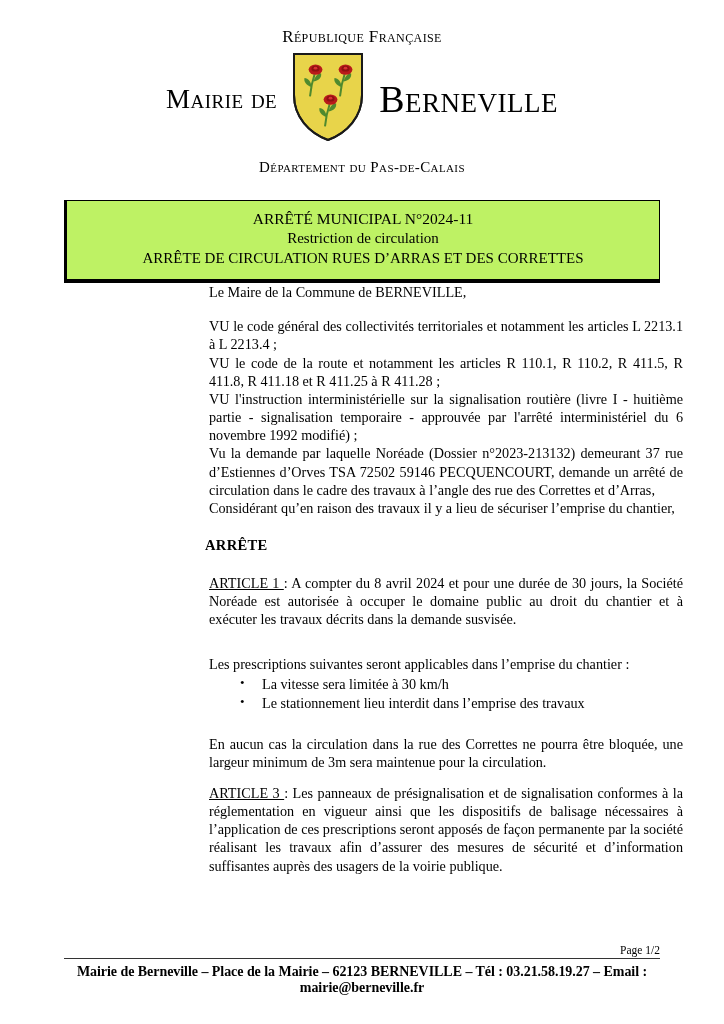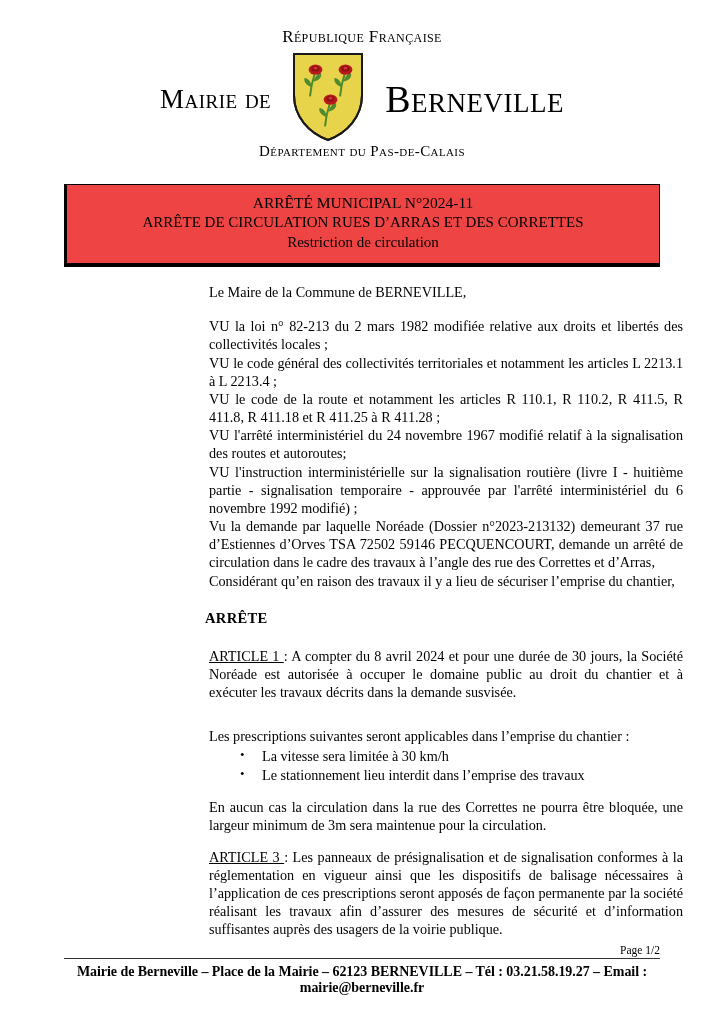--- a/index.html
+++ b/index.html
@@ -34,21 +34,21 @@
     font-variant: small-caps;
     font-size: 17px;
     letter-spacing: 0.4px;
     line-height: 1.1;
   }
   .mairie-row {
     margin-top: 4px;
     display: flex;
     align-items: center;
     justify-content: center;
-    gap: 6px;
+    gap: 0px;
     text-align: right;
   }
   .mairie-de {
     font-variant: small-caps;
     font-size: 27px;
     letter-spacing: 0.5px;
     white-space: nowrap;
     padding-right: 14px;
     padding-top: 6px;
   }
@@ -63,32 +63,33 @@
   .blason {
     width: 74px;
     height: 92px;
     flex: 0 0 auto;
   }
   .departement {
     text-align: center;
     font-variant: small-caps;
     font-size: 15px;
     letter-spacing: 0.4px;
+    margin-top: 16px;
   }
 
   
   .title-box {
     margin: 24px 64px 0 64px;
     border-top: 1px solid #000;
     border-right: 1.5px solid #000;
     border-left: 3px solid #000;
     border-bottom: 4px solid #000;
     padding: 8px 10px 10px 10px;
     text-align: center;
-    background: #ef4444;
+    background: #bef264;
   }
   .title-line {
     font-size: 15.5px;
     line-height: 1.32;
     white-space: nowrap;
   }
   .title-line.sub {
     font-size: 15px;
   }
 
@@ -115,21 +116,21 @@
     font-size: 14.6px;
     letter-spacing: 0.3px;
   }
 
   .art-label {
     text-decoration: underline;
   }
 
   ul.prescriptions {
     list-style: none;
-    margin: 2px 0 0 0;
+    margin: 2px 0 9px 0;
     padding: 0;
   }
   ul.prescriptions li {
     font-size: 14.2px;
     line-height: 1.33;
     padding-left: 57px;
     position: relative;
   }
   ul.prescriptions li::before {
     content: "\2022";
@@ -216,38 +217,36 @@
       </svg>
 
       <div class="berneville">Berneville</div>
     </div>
 
     <div class="departement">Département du Pas-de-Calais</div>
   </div>
 
   <div class="title-box">
     <div class="title-line">ARRÊTÉ MUNICIPAL N°2024-11</div>
+    <div class="title-line sub">Restriction de circulation</div>
     <div class="title-line sub">ARRÊTE DE CIRCULATION RUES D’ARRAS ET DES CORRETTES</div>
-    <div class="title-line sub">Restriction de circulation</div>
   </div>
 
   <div class="body">
 
     <p class="para">Le Maire de la Commune de BERNEVILLE,</p>
 
     <div class="gap-16"></div>
 
-    <p class="para">VU la loi n° 82-213 du 2 mars 1982 modifiée relative aux droits et libertés des collectivités locales ;</p>
 
 
     <p class="para">VU le code général des collectivités territoriales et notamment les articles L 2213.1 à L 2213.4 ;</p>
 
     <p class="para">VU le code de la route et notamment les articles R 110.1, R 110.2, R 411.5, R 411.8, R 411.18 et R 411.25 à R 411.28 ;</p>
 
-    <p class="para">VU l'arrêté interministériel du 24 novembre 1967 modifié relatif à la signalisation des routes et autoroutes;</p>
 
     <p class="para">VU l'instruction interministérielle sur la signalisation routière (livre I - huitième partie - signalisation temporaire - approuvée par l'arrêté interministériel du 6 novembre 1992 modifié) ;</p>
 
     <p class="para">Vu la demande par laquelle Noréade (Dossier n°2023-213132) demeurant 37 rue d’Estiennes d’Orves TSA 72502 59146 PECQUENCOURT, demande un arrêté de circulation dans le cadre des travaux à l’angle des rue des Correttes et d’Arras,</p>
 
     <p class="para">Considérant qu’en raison des travaux il y a lieu de sécuriser l’emprise du chantier,</p>
 
     <div class="gap-20"></div>
 
     <div class="arrete-heading">ARRÊTE</div>

